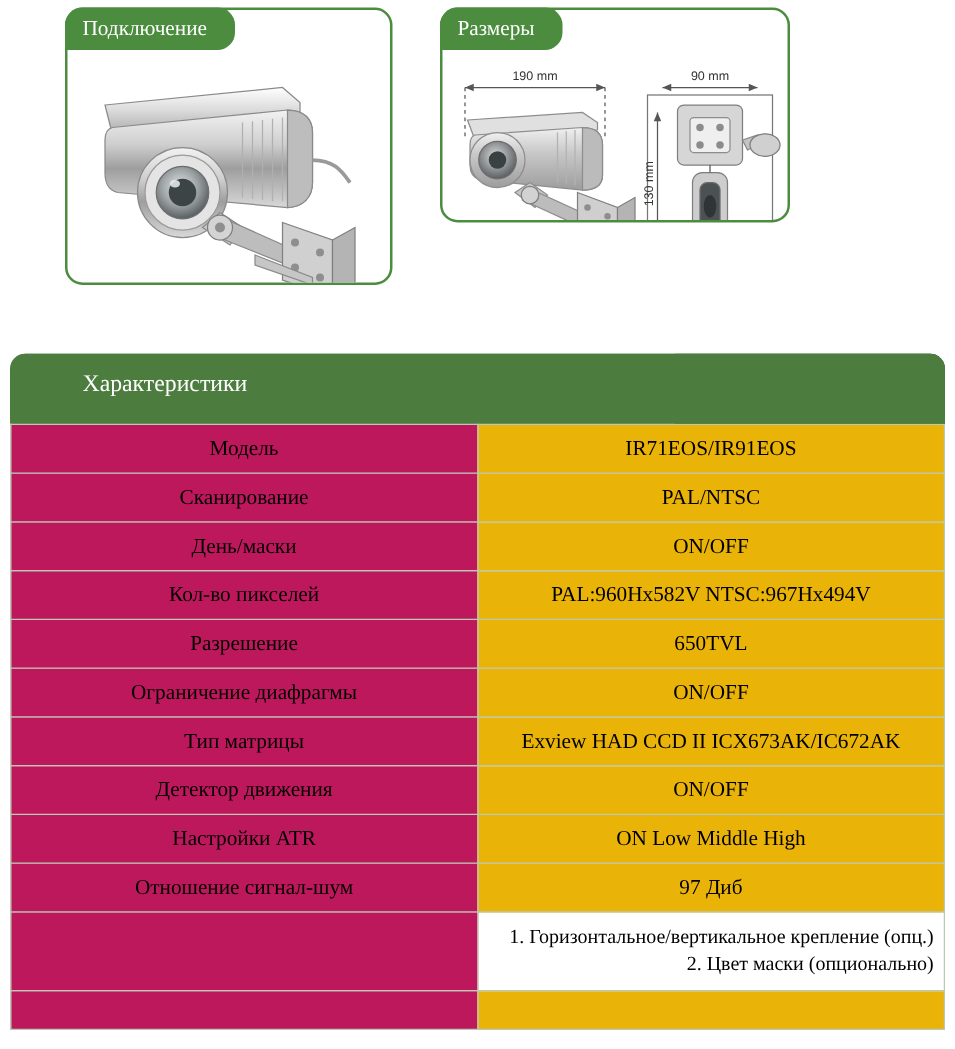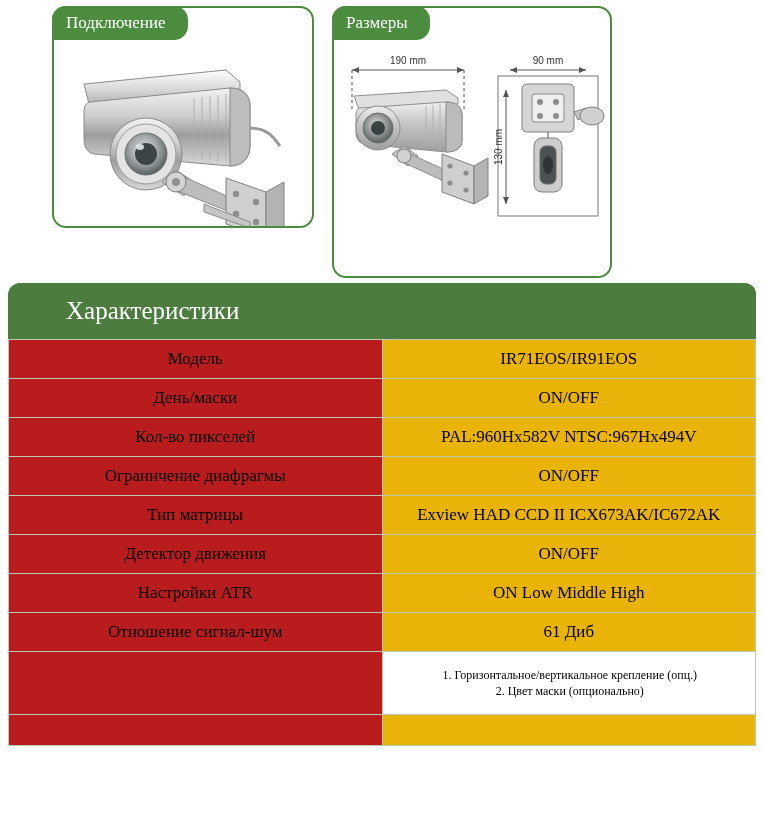--- a/index.html
+++ b/index.html
@@ -35,21 +35,21 @@
     border-bottom-right-radius: 14px;
     color: #ffffff;
     font-size: 17px;
     line-height: 34px;
     padding: 0 22px 0 14px;
     box-sizing: border-box;
     white-space: nowrap;
   }
 
   #panel-connection { left: 52px; top: 6px; width: 262px; height: 222px; }
-  #panel-dimensions { left: 332px; top: 6px; width: 280px; height: 272px; }
+  #panel-dimensions { left: 352px; top: 6px; width: 280px; height: 172px; }
 
   .panel-body {
     position: absolute;
     left: 0; right: 0; top: 34px; bottom: 0;
     overflow: hidden;
   }
 
   
   #spec-table {
     position: absolute;
@@ -69,31 +69,31 @@
   .hdr-cell {
     background: #4c7d3f;
     border: none !important;
     height: 56px !important;
     border-top-left-radius: 12px;
     border-top-right-radius: 12px;
   }
   .label-cell {
     width: 266px;
     text-align: center;
-    background: #b91c1c;
+    background: #be185d;
   }
   .value-cell {
     text-align: center;
     background: #eab308;
   }
   .notes-cell {
-    text-align: center;
+    text-align: right;
     padding: 6px 8px 6px 10px !important;
     height: 50px !important;
-    font-size: 12px;
+    font-size: 16px;
     line-height: 1.35;
     margin-left: 24px;
   }
   .notes-cell div { white-space: nowrap; }
   .blank-cell { height: 30px !important; }
 
   
   #hdr-band {
     position: absolute;
     left: 8px;
@@ -102,21 +102,21 @@
     height: 56px;
     background: #4c7d3f;
     border-radius: 12px 12px 0 0;
     z-index: 0;
   }
   #hdr-label {
     position: absolute;
     left: 66px;
     top: 297px;
     color: #fff;
-    font-size: 25px;
+    font-size: 19px;
     z-index: 2;
   }
   #hdr-sub {
     position: absolute;
     left: 135px;
     top: 319px;
     color: #5e8f50;
     font-size: 13px;
     z-index: 2;
   }
@@ -301,46 +301,54 @@
     <tbody>
       <tr>
         <td class="hdr-cell" colspan="2"></td>
       </tr>
 
       <tr>
         <td class="label-cell">Модель</td>
         <td class="value-cell">IR71EOS/IR91EOS</td>
       </tr>
       <tr>
+        <td class="label-cell">Сканирование</td>
+        <td class="value-cell">PAL/NTSC</td>
+      </tr>
+      <tr>
         <td class="label-cell">День/маски</td>
         <td class="value-cell">ON/OFF</td>
       </tr>
       <tr>
         <td class="label-cell">Кол-во пикселей</td>
         <td class="value-cell">PAL:960Hx582V NTSC:967Hx494V</td>
       </tr>
       <tr>
+        <td class="label-cell">Разрешение</td>
+        <td class="value-cell">650TVL</td>
+      </tr>
+      <tr>
         <td class="label-cell">Ограничение диафрагмы</td>
         <td class="value-cell">ON/OFF</td>
       </tr>
       <tr>
         <td class="label-cell">Тип матрицы</td>
         <td class="value-cell">Exview HAD CCD II ICX673AK/IC672AK</td>
       </tr>
       <tr>
         <td class="label-cell">Детектор движения</td>
         <td class="value-cell">ON/OFF</td>
       </tr>
       <tr>
         <td class="label-cell">Настройки ATR</td>
         <td class="value-cell">ON Low Middle High</td>
       </tr>
       <tr>
         <td class="label-cell">Отношение сигнал-шум</td>
-        <td class="value-cell">61 Диб</td>
+        <td class="value-cell">97 Диб</td>
       </tr>
 
       <tr>
         <td class="label-cell"></td>
         <td class="notes-cell">
           <div>1. Горизонтальное/вертикальное крепление (опц.)</div>
           <div>2. Цвет маски (опционально)</div>
         </td>
       </tr>
       <tr>

